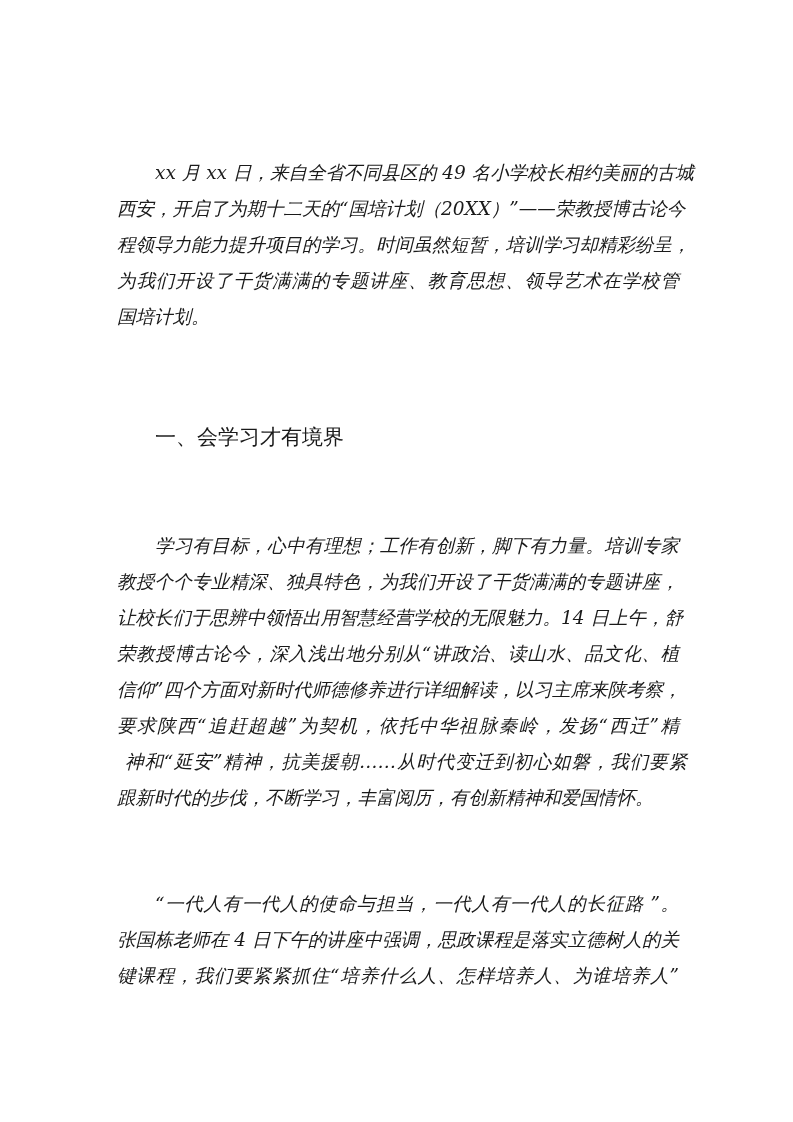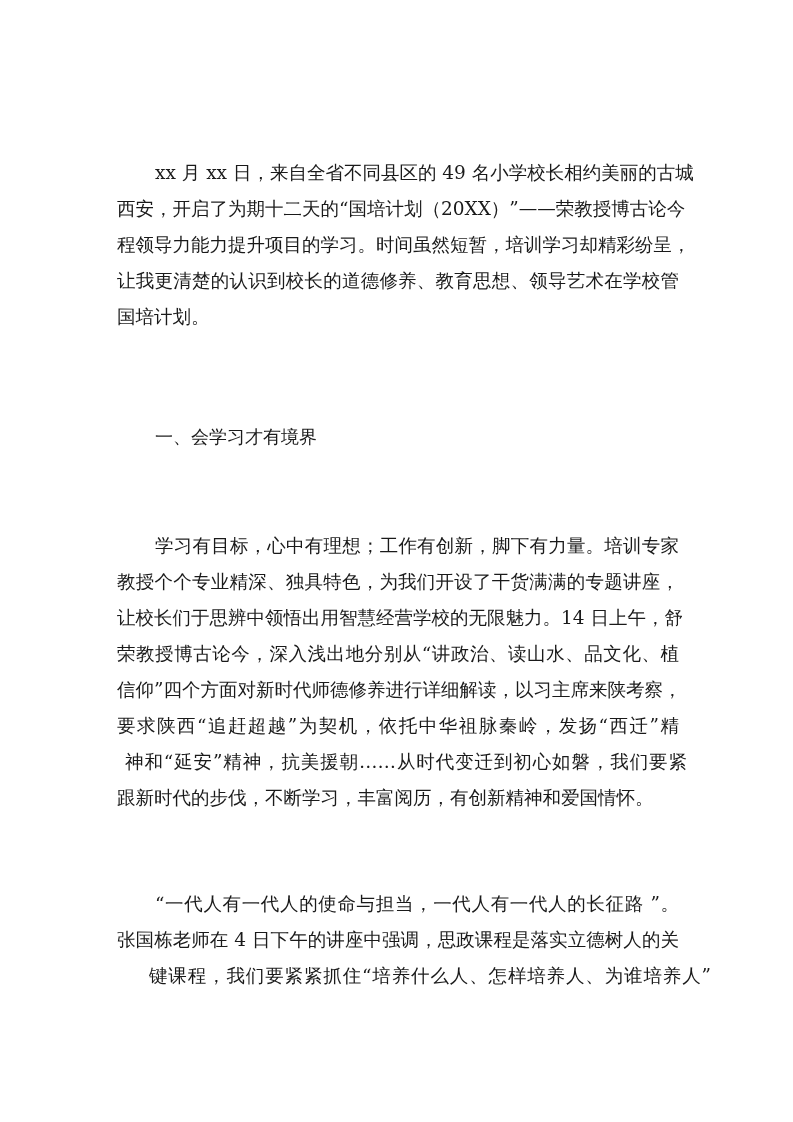--- a/index.html
+++ b/index.html
@@ -26,61 +26,62 @@
       position: absolute;
       left: 117px;
       width: 562px;
       height: 26px;
       font-size: 18.5px;
       line-height: 26px;
       white-space: nowrap;
       text-align: justify;
       text-align-last: justify;
       letter-spacing: 0px;
+      font-style: italic;
     }
     .line.indent {
       left: 155px;
       width: 524px;
     }
     .line.last {
       text-align-last: left;
     }
     .heading {
       position: absolute;
       left: 155px;
-      font-size: 18px;
+      font-size: 21px;
       line-height: 26px;
       white-space: nowrap;
     }
   </style>
 </head>
 <body>
 
 <div class="page">
 
   <div>
     <div class="line indent" style="top:160px;">xx 月 xx 日，来自全省不同县区的 49 名小学校长相约美丽的古城</div>
     <div class="line" style="top:196px;">西安，开启了为期十二天的“国培计划（20XX）”——荣教授博古论今</div>
     <div class="line" style="top:232px;">程领导力能力提升项目的学习。时间虽然短暂，培训学习却精彩纷呈，</div>
-    <div class="line" style="top:268px;">让我更清楚的认识到校长的道德修养、教育思想、领导艺术在学校管</div>
+    <div class="line" style="top:268px;">为我们开设了干货满满的专题讲座、教育思想、领导艺术在学校管</div>
     <div class="line last" style="top:304px;">国培计划。</div>
   </div>
 
   <div class="heading" style="top:424px;">一、会学习才有境界</div>
 
   <div>
     <div class="line indent" style="top:533px;">学习有目标，心中有理想；工作有创新，脚下有力量。培训专家</div>
     <div class="line" style="top:569px;">教授个个专业精深、独具特色，为我们开设了干货满满的专题讲座，</div>
     <div class="line" style="top:605px;">让校长们于思辨中领悟出用智慧经营学校的无限魅力。14 日上午，舒</div>
     <div class="line" style="top:641px;">荣教授博古论今，深入浅出地分别从“讲政治、读山水、品文化、植</div>
     <div class="line" style="top:677px;">信仰”四个方面对新时代师德修养进行详细解读，以习主席来陕考察，</div>
     <div class="line" style="top:713px;">要求陕西“追赶超越”为契机，依托中华祖脉秦岭，发扬“西迁”精</div>
     <div class="line" style="top:749px;margin-left:8px;">神和“延安”精神，抗美援朝……从时代变迁到初心如磐，我们要紧</div>
     <div class="line last" style="top:785px;">跟新时代的步伐，不断学习，丰富阅历，有创新精神和爱国情怀。</div>
   </div>
 
   <div>
     <div class="line indent" style="top:891px;">“一代人有一代人的使命与担当，一代人有一代人的长征路 ”。</div>
     <div class="line" style="top:927px;">张国栋老师在 4 日下午的讲座中强调，思政课程是落实立德树人的关</div>
-    <div class="line" style="top:963px;margin-left:32px;">键课程，我们要紧紧抓住“培养什么人、怎样培养人、为谁培养人”</div>
+    <div class="line" style="top:963px;">键课程，我们要紧紧抓住“培养什么人、怎样培养人、为谁培养人”</div>
   </div>
 
 </div>
 
 </body></html>

